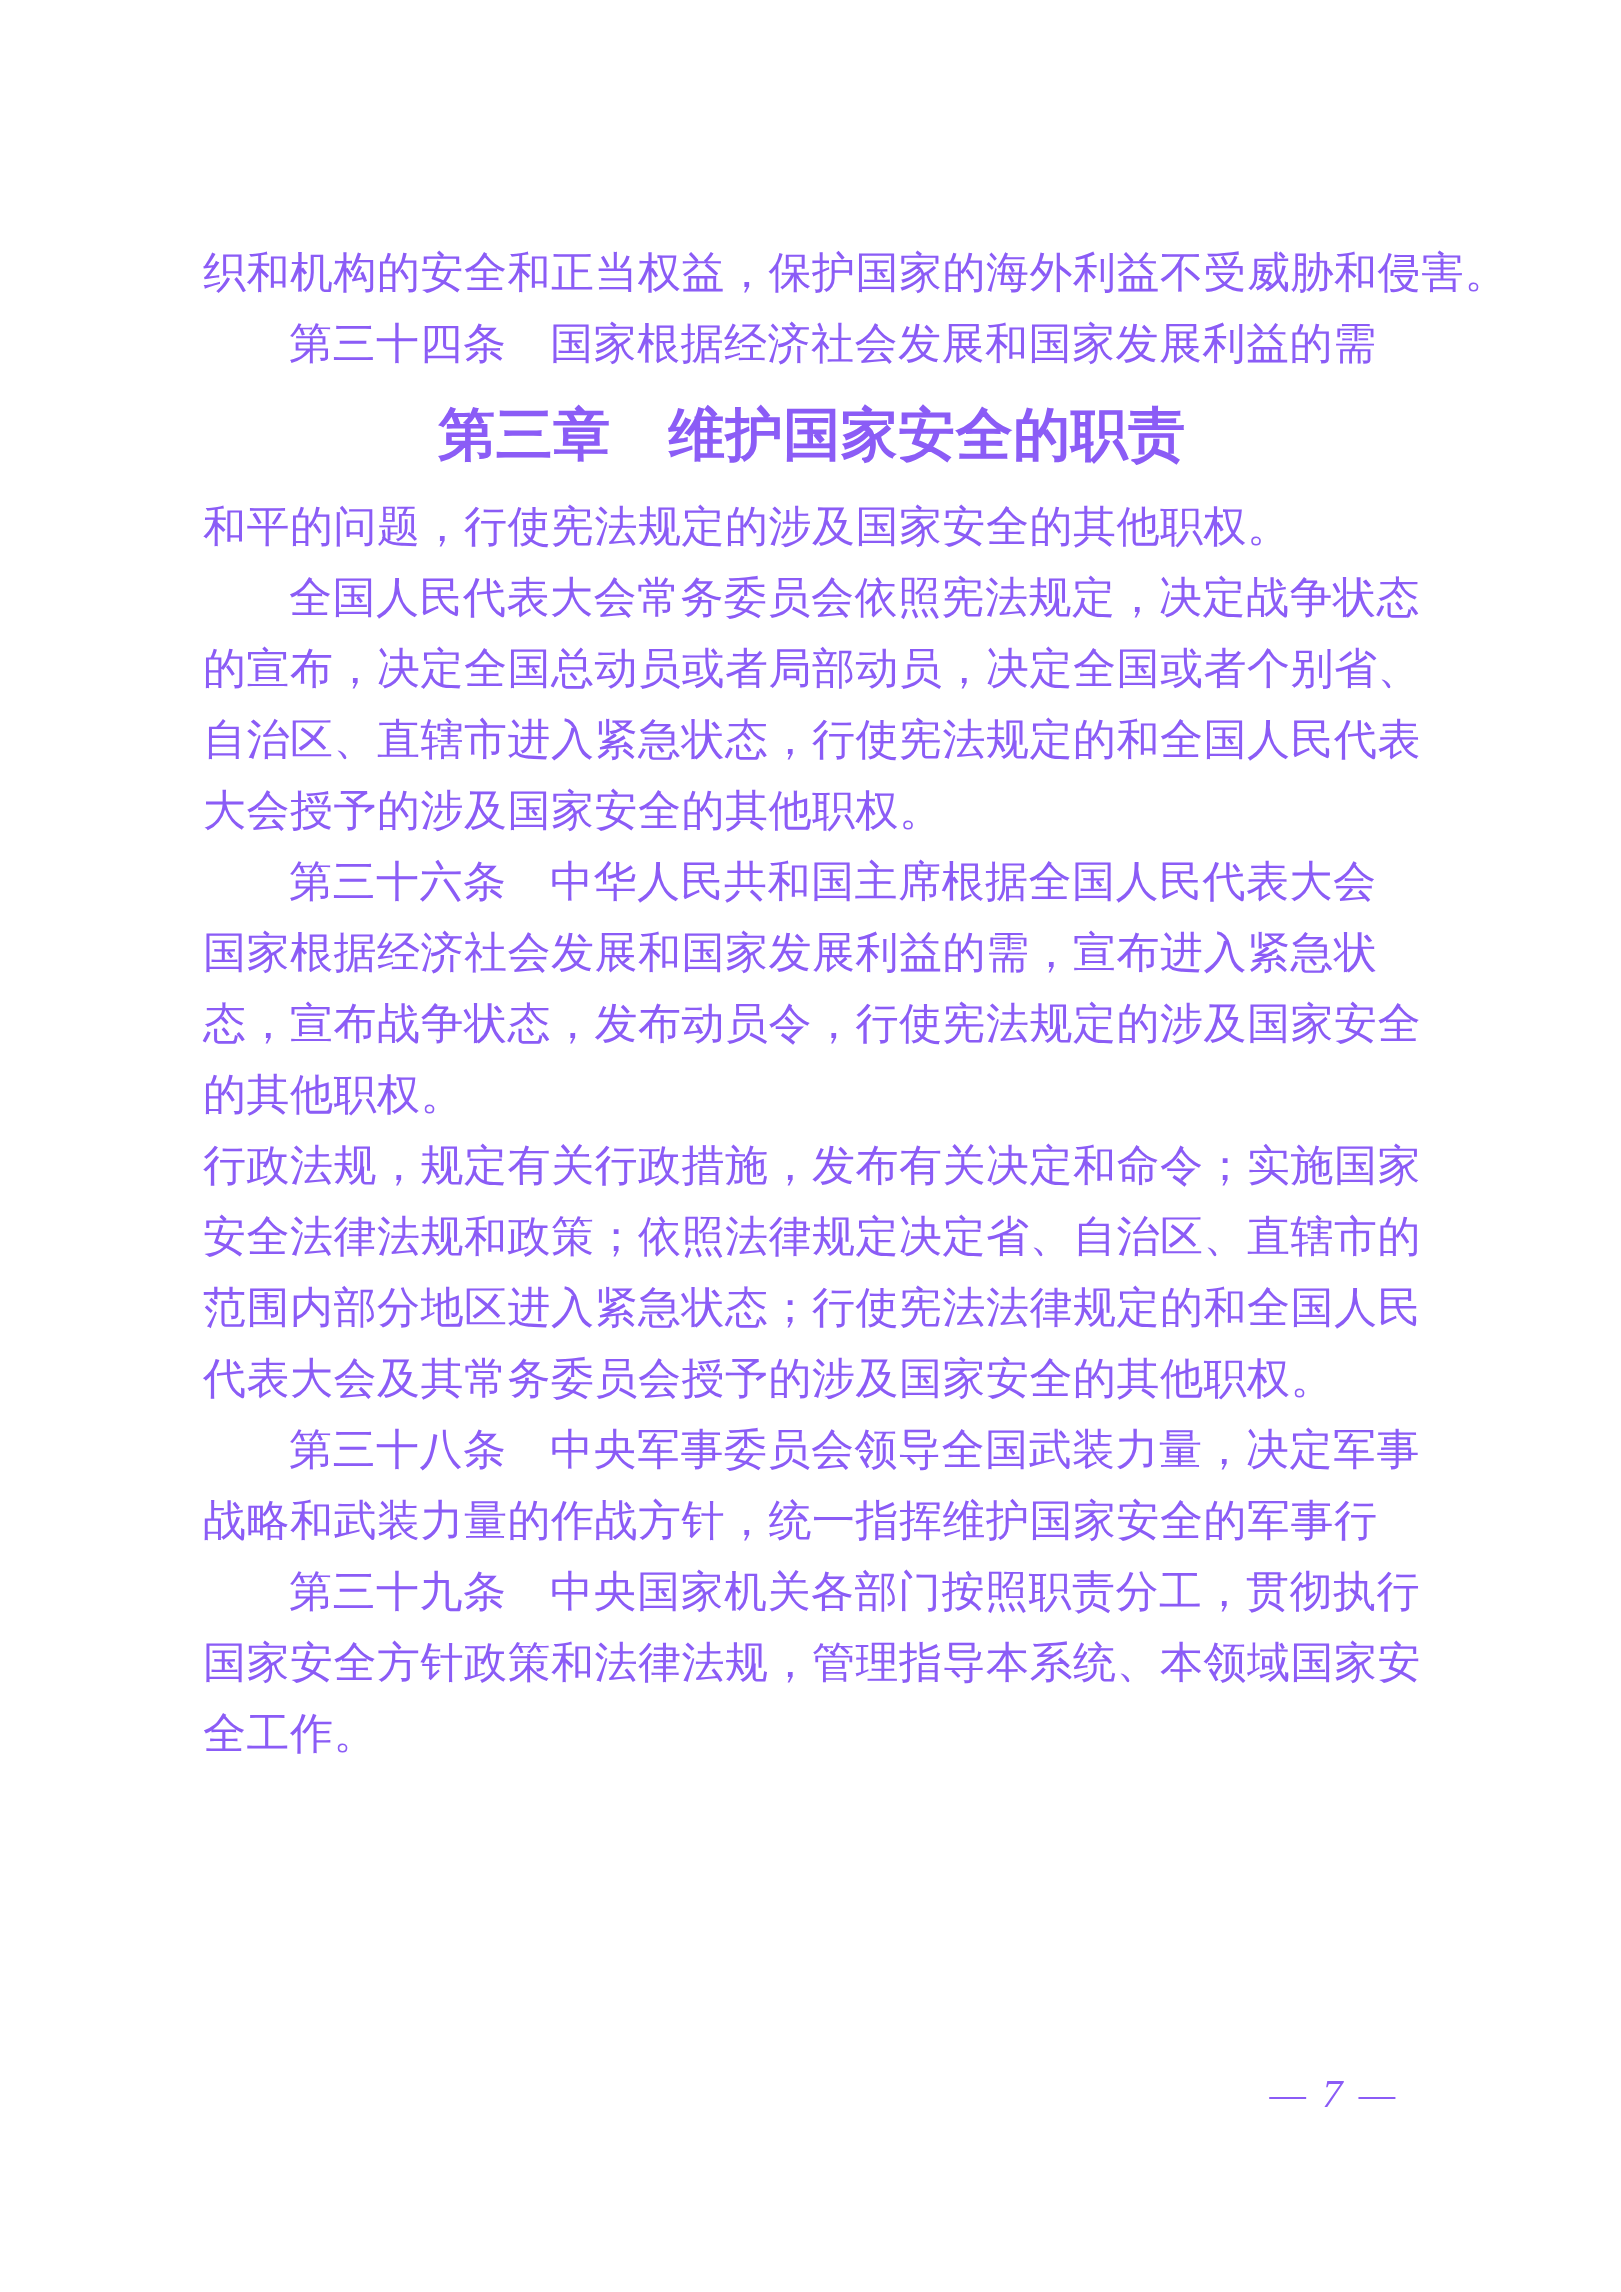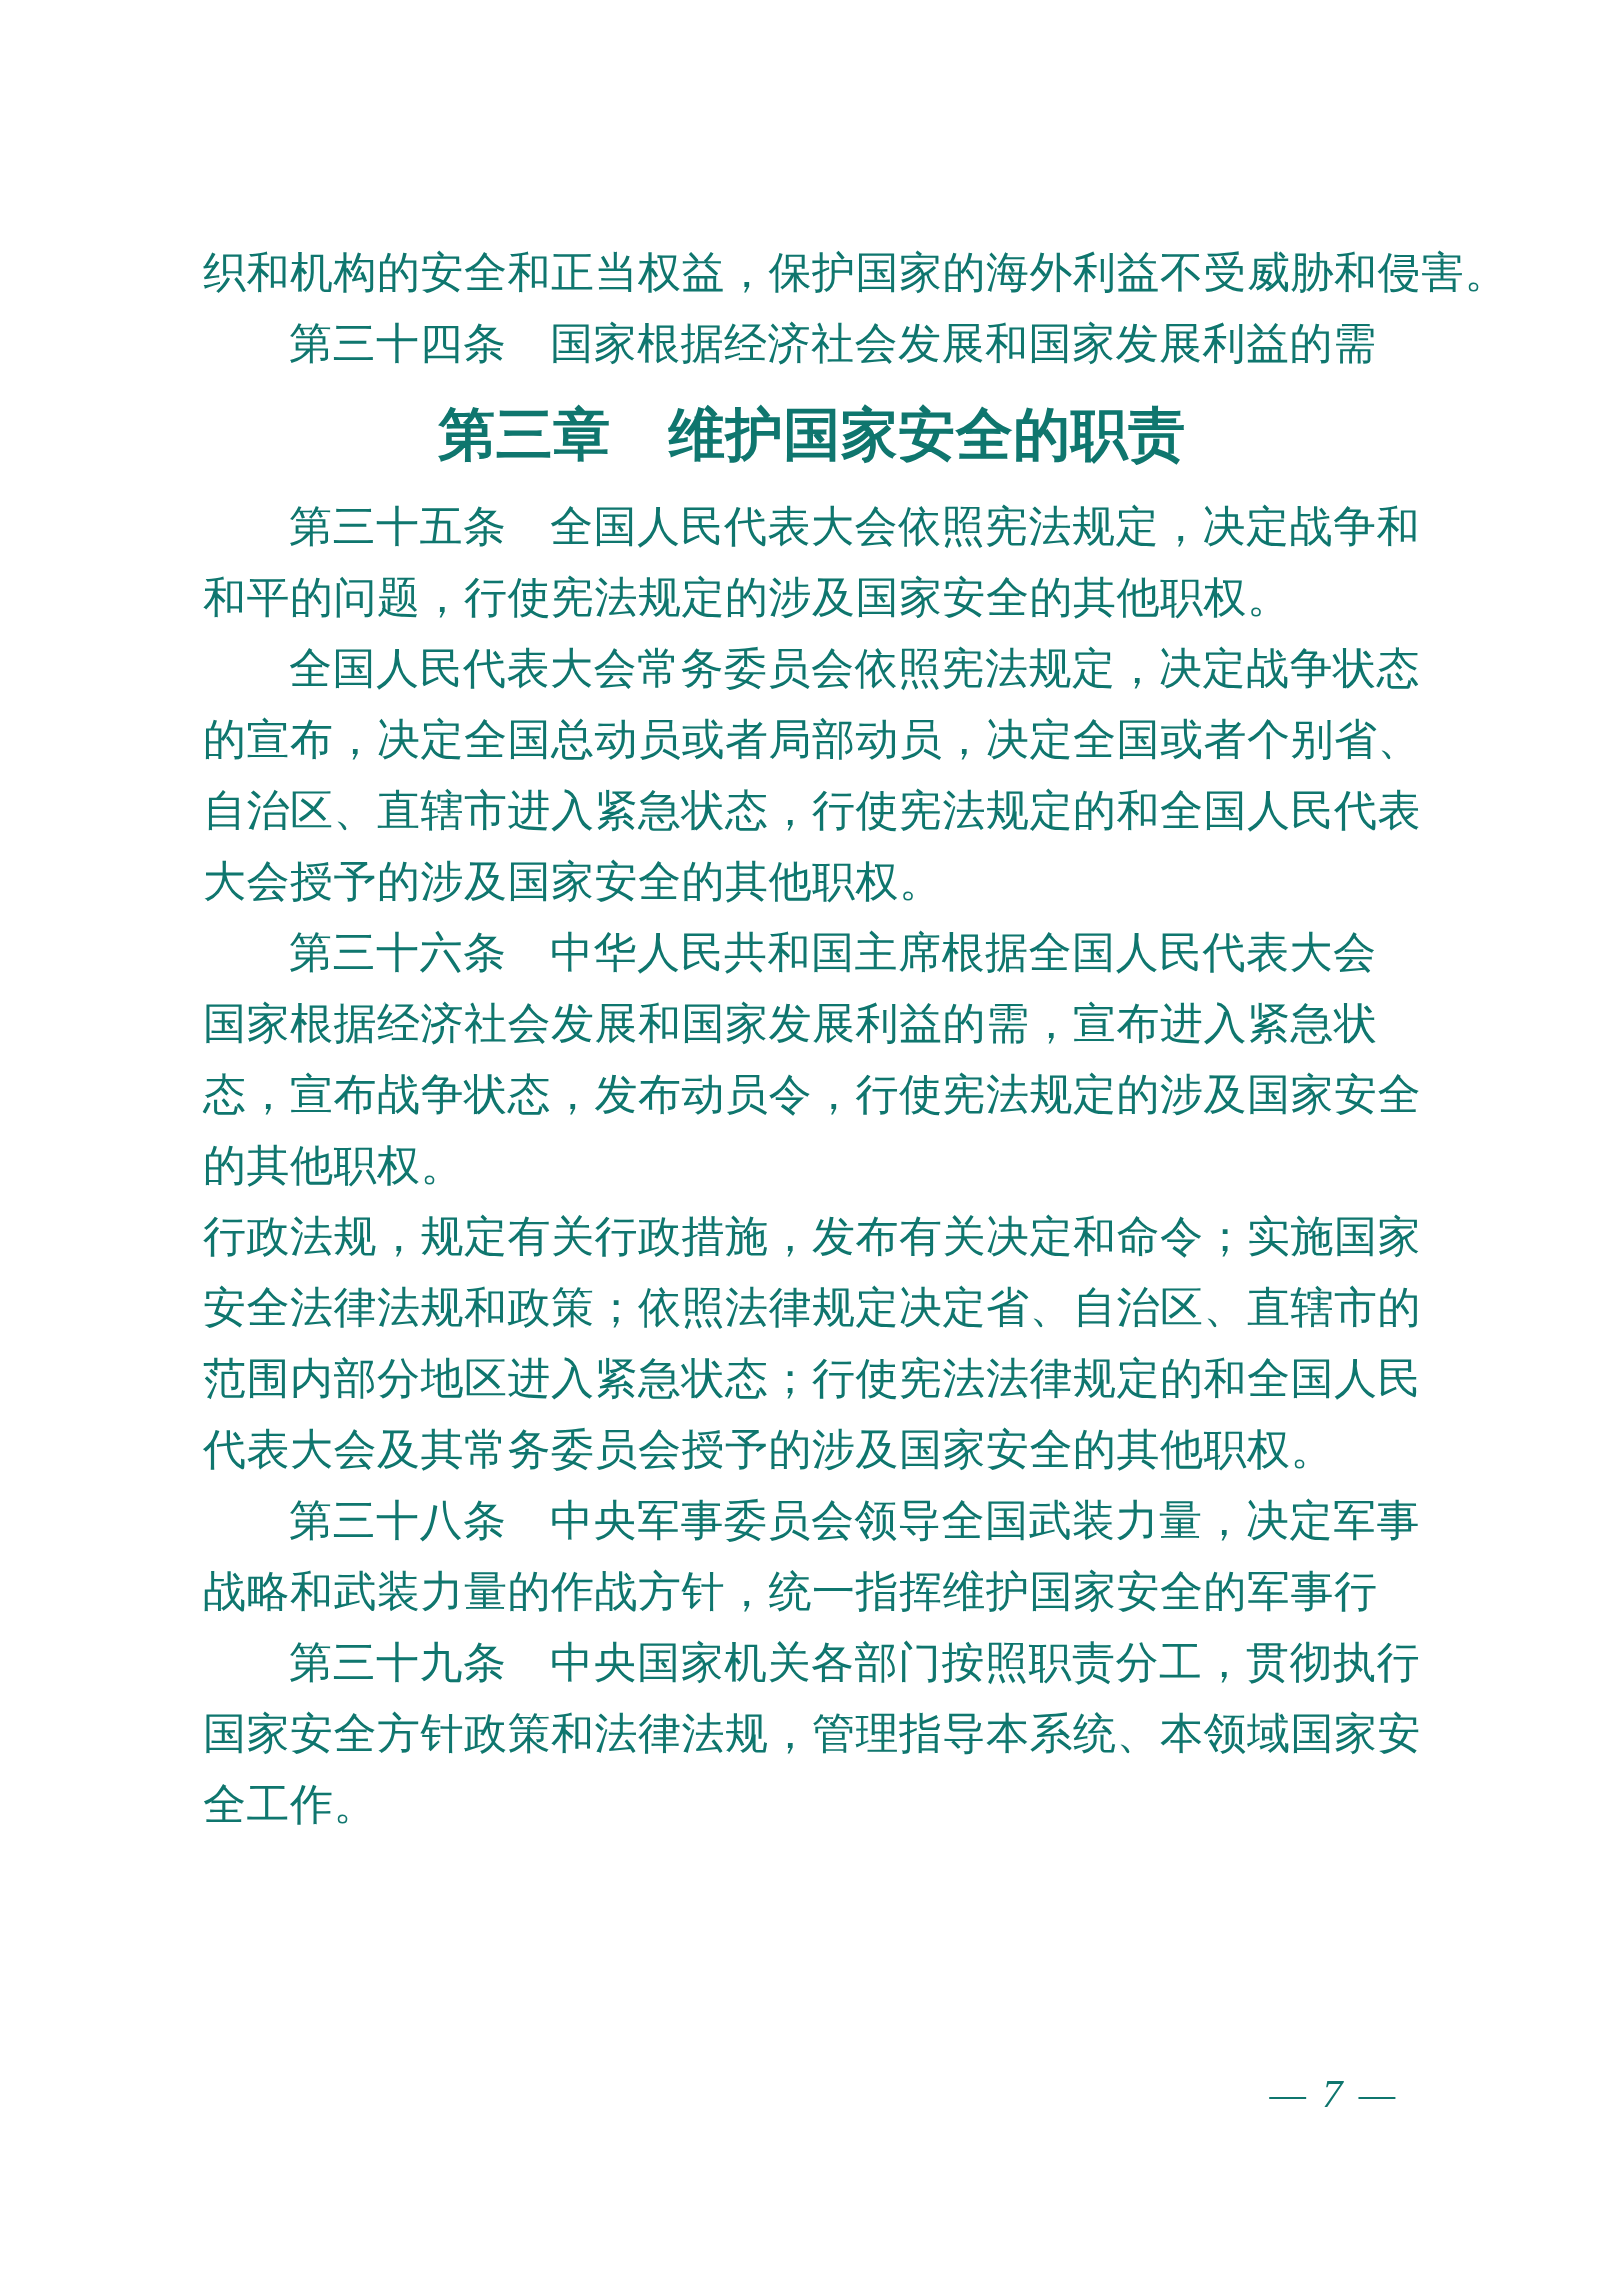--- a/index.html
+++ b/index.html
@@ -1,21 +1,21 @@
 <!DOCTYPE html>
 <html><head>
 <meta charset="utf-8">
 <style>
   html, body { margin: 0; padding: 0; background: #ffffff; }
   .page {
     position: relative;
     width: 1621px;
     height: 2293px;
     background: #ffffff;
-    color: #0f766e;
+    color: #8b5cf6;
     font-family: "Liberation Serif", "DejaVu Serif", serif;
     overflow: hidden;
   }
   .textblock {
     position: absolute;
     left: 203px;
     top: 237px;
     width: 1218px;
   }
   .line {
@@ -53,21 +53,20 @@
 <body>
 
 <div class="page">
   <div class="textblock">
 
     <div class="line"><span>织和机构的安全和正当权益，保护国家的海外利益不受威胁和侵害。</span></div>
     <div class="line indent"><span class="article-no">第三十四条</span><span>　国家根据经济社会发展和国家发展利益的需</span></div>
 
     <div class="line heading">第三章　维护国家安全的职责</div>
 
-    <div class="line indent"><span class="article-no">第三十五条</span><span>　全国人民代表大会依照宪法规定，决定战争和</span></div>
     <div class="line"><span>和平的问题，行使宪法规定的涉及国家安全的其他职权。</span></div>
     <div class="line indent"><span>全国人民代表大会常务委员会依照宪法规定，决定战争状态</span></div>
     <div class="line"><span>的宣布，决定全国总动员或者局部动员，决定全国或者个别省、</span></div>
     <div class="line"><span>自治区、直辖市进入紧急状态，行使宪法规定的和全国人民代表</span></div>
     <div class="line"><span>大会授予的涉及国家安全的其他职权。</span></div>
     <div class="line indent"><span class="article-no">第三十六条</span><span>　中华人民共和国主席根据全国人民代表大会</span></div>
     <div class="line"><span>国家根据经济社会发展和国家发展利益的需，宣布进入紧急状</span></div>
     <div class="line"><span>态，宣布战争状态，发布动员令，行使宪法规定的涉及国家安全</span></div>
     <div class="line"><span>的其他职权。</span></div>
     <div class="line"><span>行政法规，规定有关行政措施，发布有关决定和命令；实施国家</span></div>

